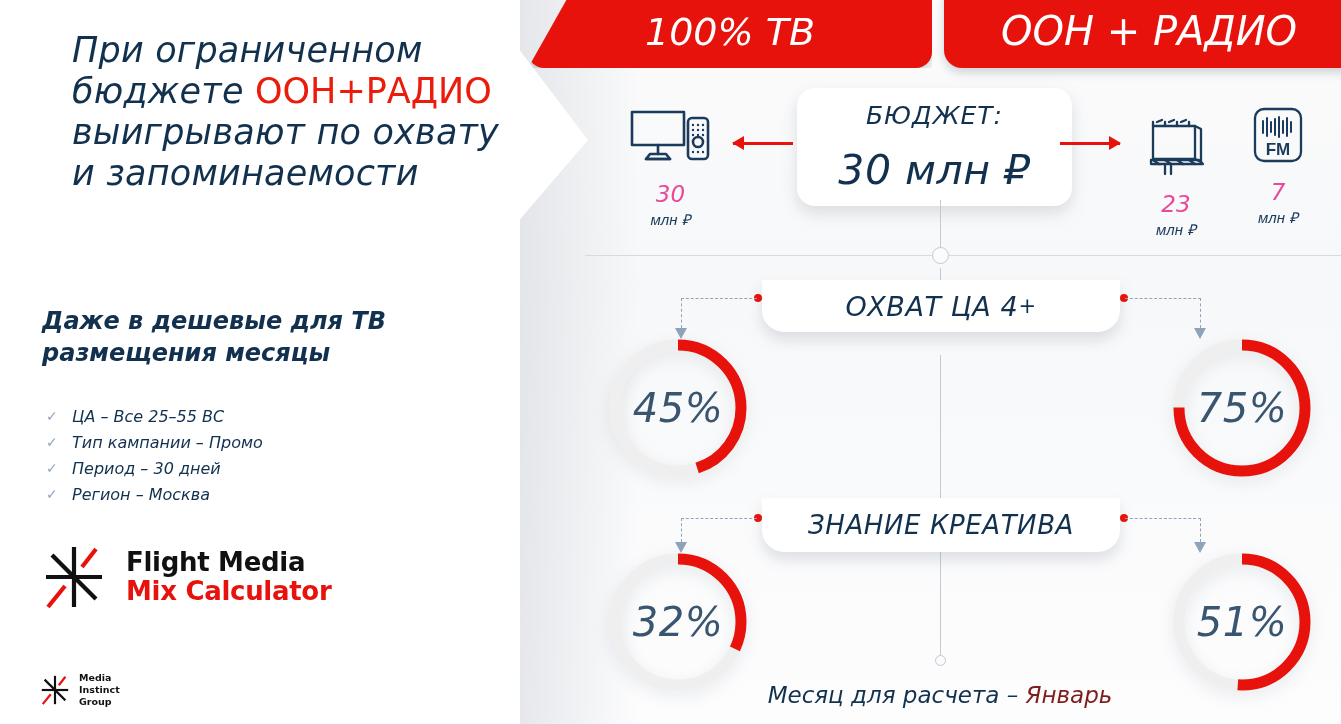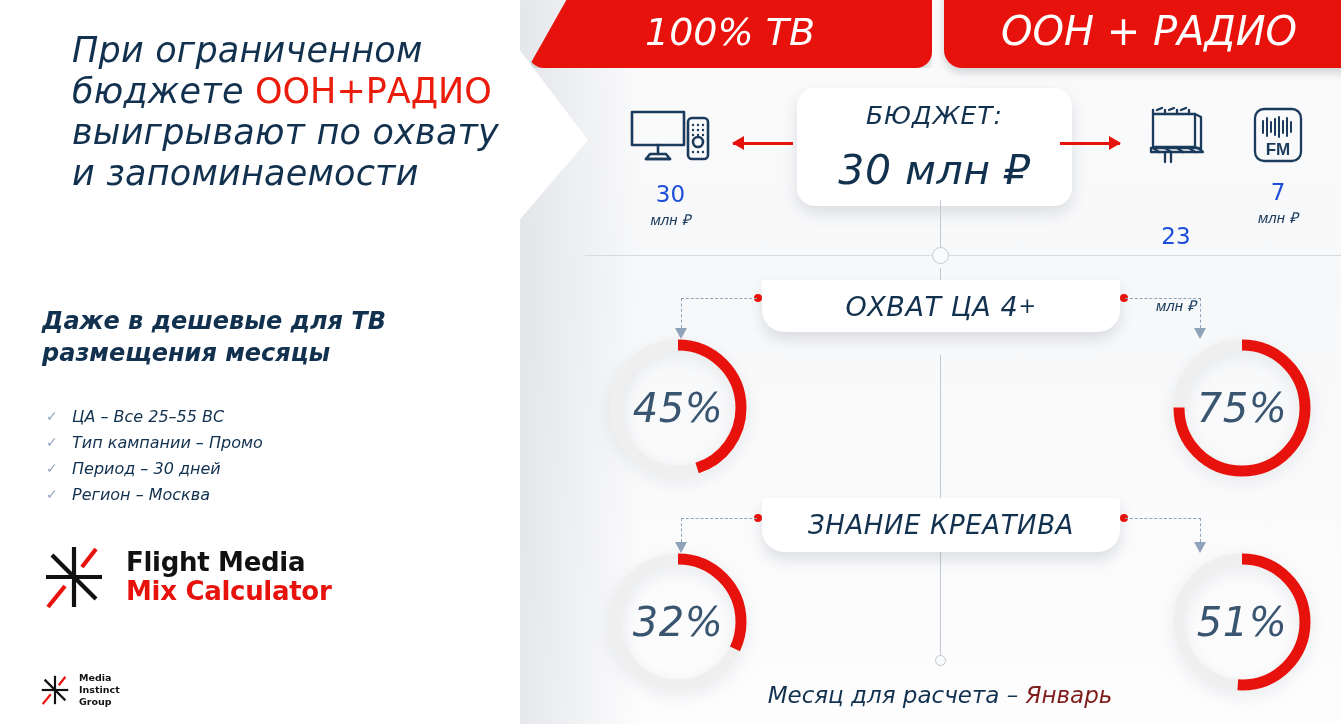--- a/index.html
+++ b/index.html
@@ -64,24 +64,24 @@
     position:absolute; left:797px; top:88px; width:275px; height:118px;
     background:#ffffff; border-radius:18px;
     box-shadow:0 7px 15px rgba(140,148,160,.28);
     display:flex; flex-direction:column; align-items:center; justify-content:center;
     font-family:"DejaVu Sans", sans-serif; color:#12314f;
   }
   .budget-label { font-size:25px; font-style:italic; letter-spacing:1px; }
   .budget-value { font-size:41px; font-style:italic; font-weight:400; margin-top:16px; letter-spacing:.5px; }
 
   .media-col { position:absolute; display:flex; flex-direction:column; align-items:center; color:#1b3b5c; }
-  .media-col .val { font-family:"DejaVu Sans", sans-serif; font-size:23px; color:#1d4ed8; margin-top:9px; }
+  .media-col .val { font-family:"DejaVu Sans", sans-serif; font-style:italic; font-size:23px; color:#ec4899; margin-top:9px; }
   .media-col .unit{ font-family:Liberation Sans, sans-serif; font-style:italic; font-size:15px; color:#1b3b5c; margin-top:2px; }
   #col-tv    { left:608px; top:106px; width:125px; }
-  #col-ooh   { left:1124px; top:104px; width:104px;gap:44px; }
+  #col-ooh   { left:1124px; top:116px; width:104px; }
   #col-radio { left:1228px; top:104px; width:100px; }
 
   .arrow-red { position:absolute; height:3px; background:#e8120c; }
   #arrow-left  { left:733px; top:142px; width:60px; }
   #arrow-left:before{
     content:""; position:absolute; left:-1px; top:-6px;
     border-top:7px solid transparent; border-bottom:7px solid transparent;
     border-right:12px solid #e8120c;
   }
   #arrow-right { left:1060px; top:142px; width:60px; }

